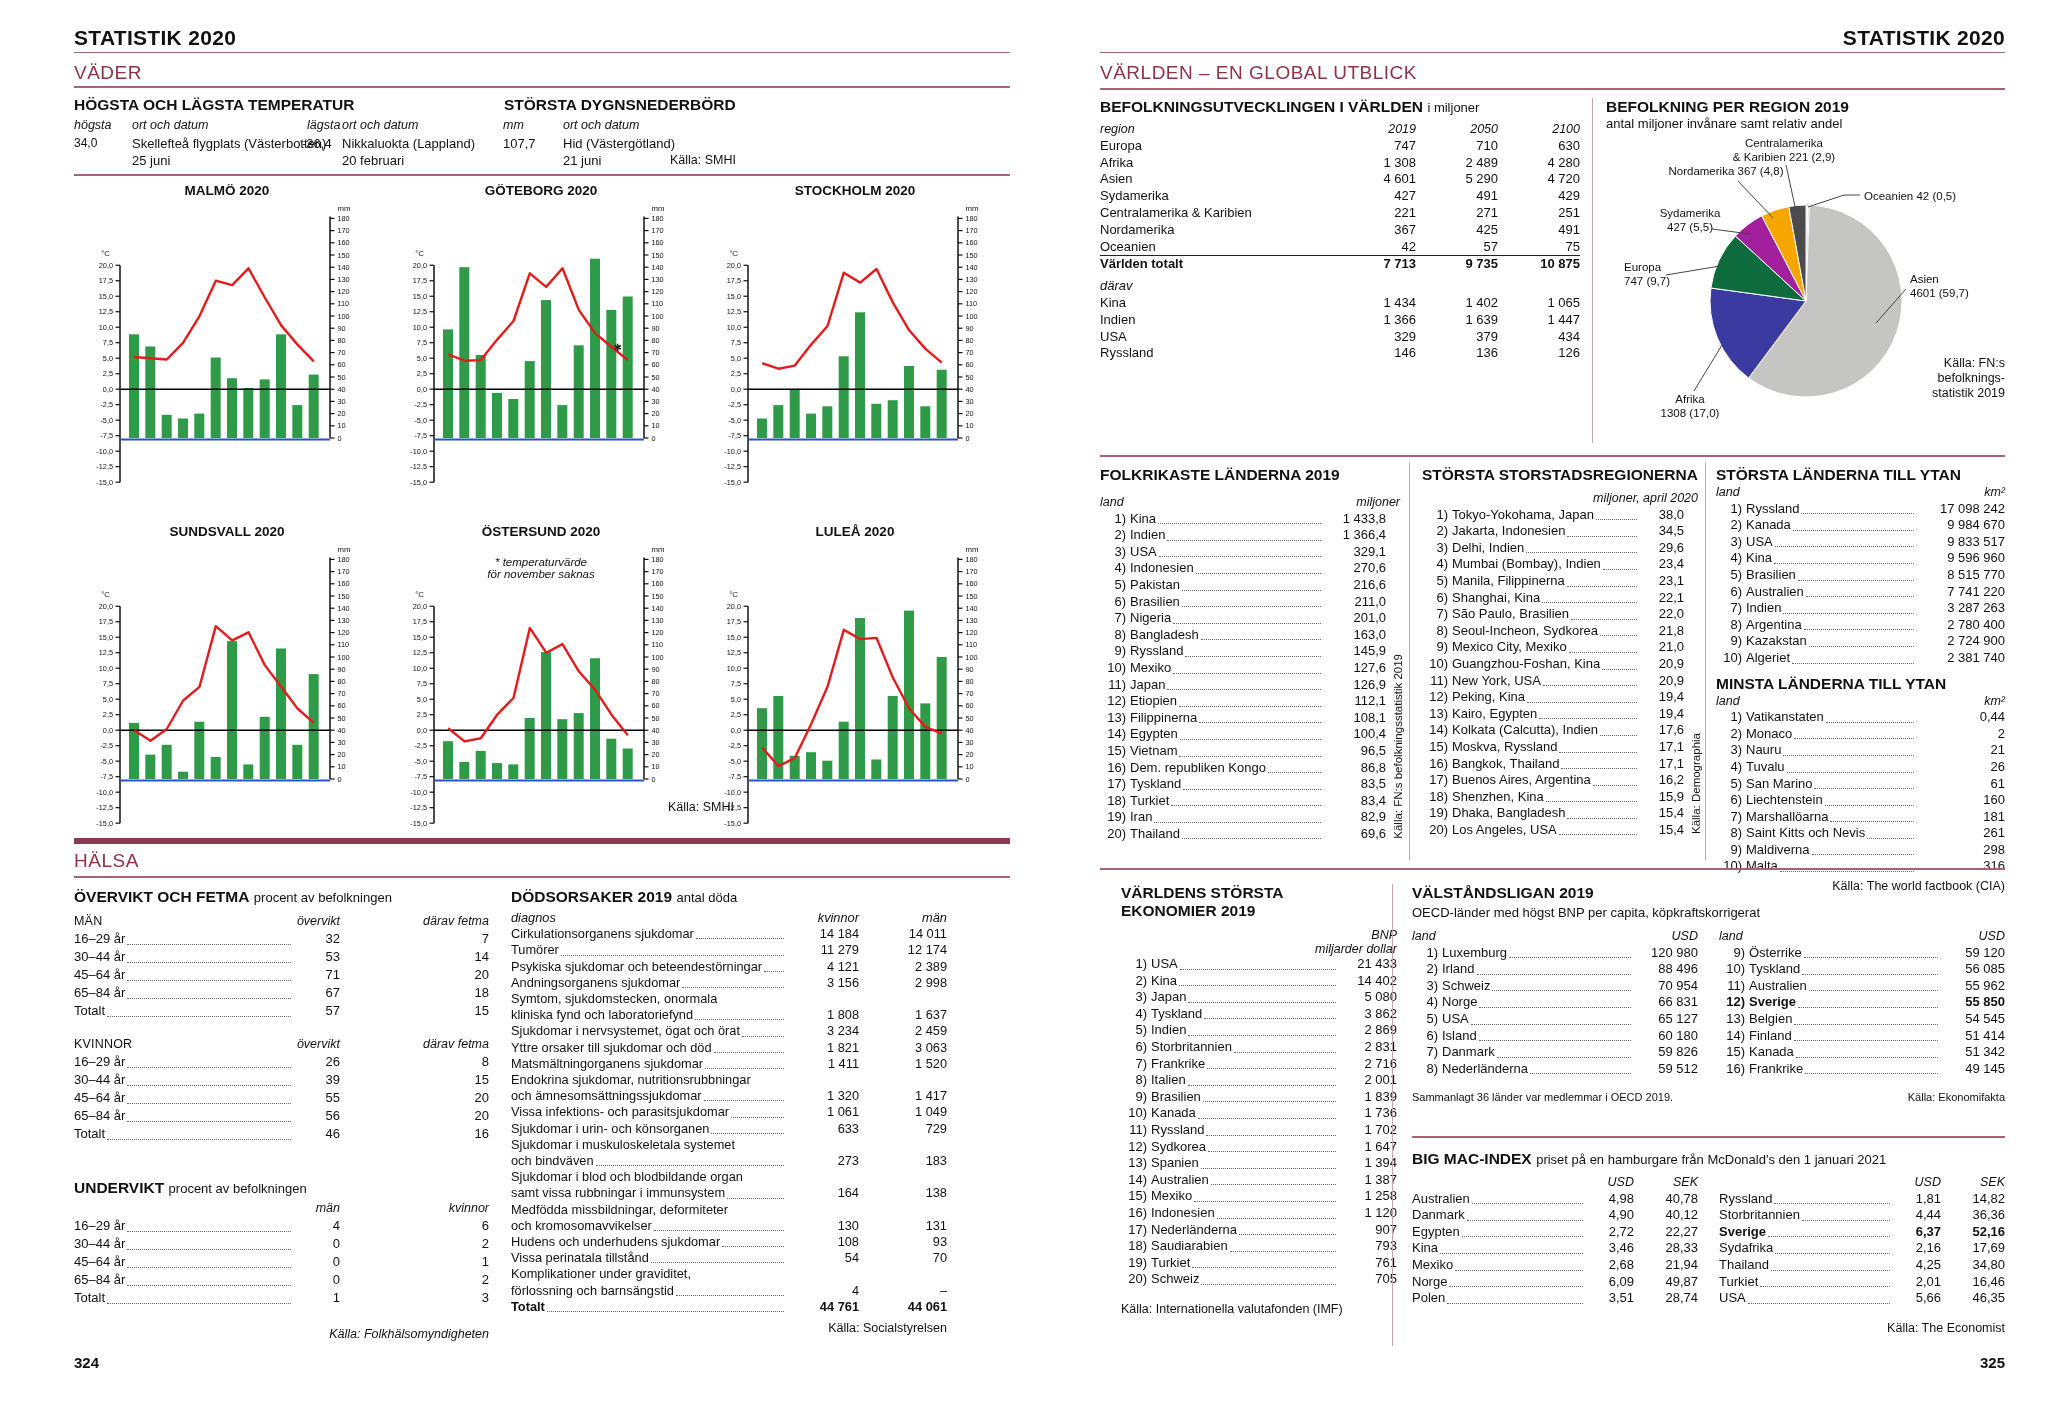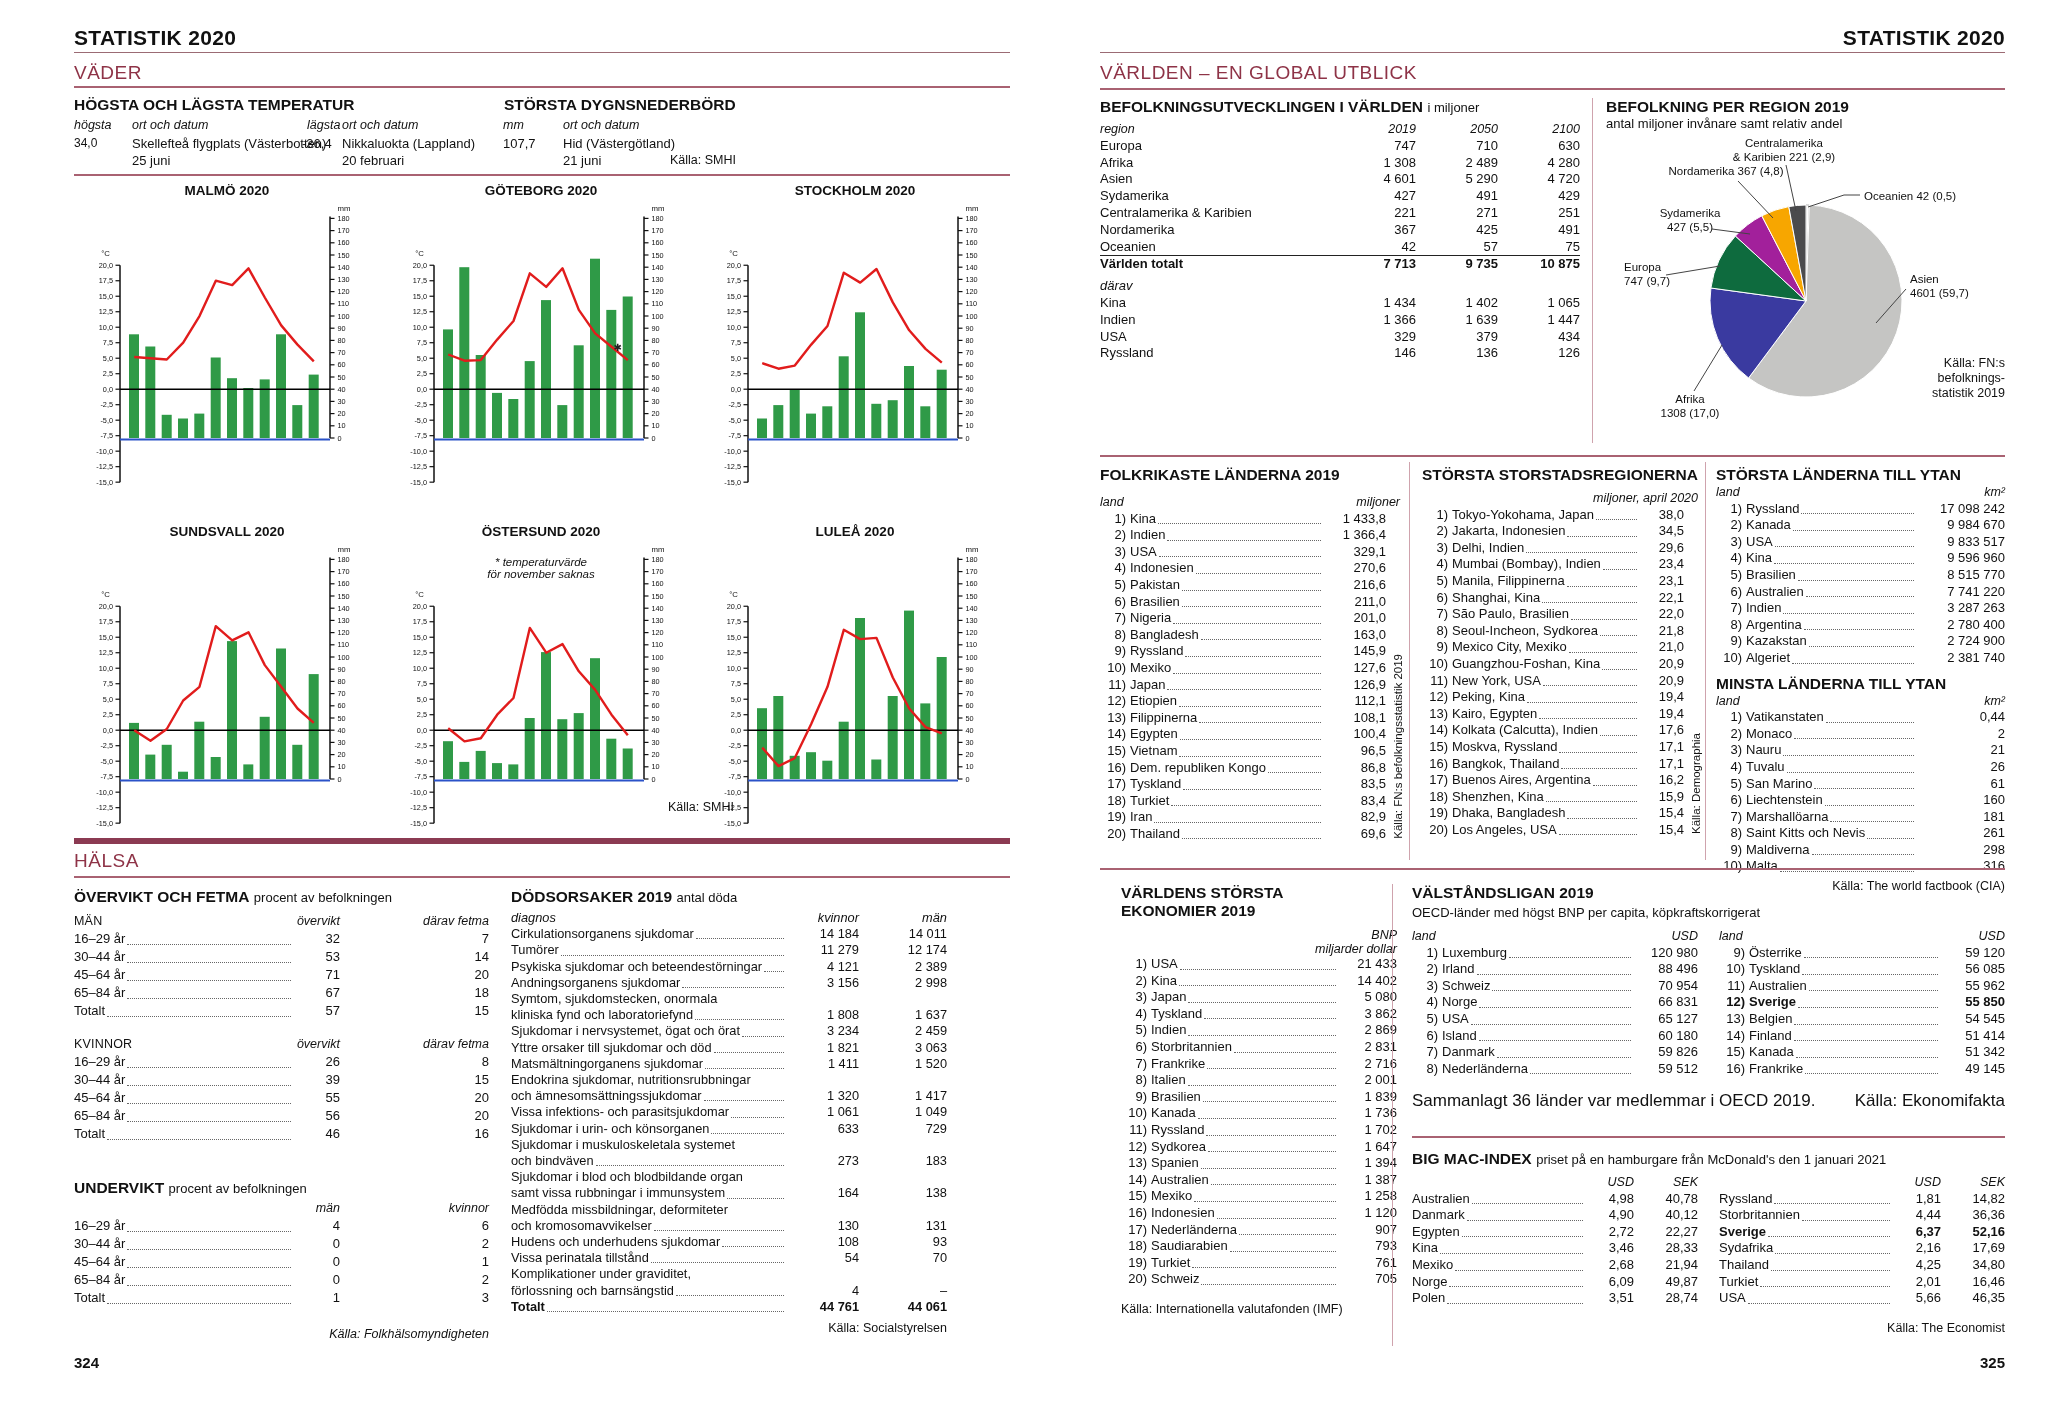--- a/index.html
+++ b/index.html
@@ -1708,21 +1708,21 @@
             </div>
             <div class="row">
               <span class="rank">16)</span>
               <span class="lbl">Frankrike</span>
               <span class="dots"></span>
               <span class="v">49 145</span>
             </div>
           </div>
       </div>
     </div>
-    <div style="display:flex;margin-top:14px;font-size:17px;">
+    <div style="display:flex;margin-top:14px;font-size:11px;">
       <span>Sammanlagt 36 länder var medlemmar i OECD 2019.</span>
       <span class="flex"></span>
       <span>Källa: Ekonomifakta</span>
     </div>
   </div>
 
   <div class="redline" style="left:312px;right:0;top:1136px;"></div>
 
   <div class="abs" style="left:312px;top:1150px;width:593px;">
     <div style="margin-bottom:6px;"><span class="blk-title">BIG MAC-INDEX</span> <span class="blk-sub">priset på en hamburgare från McDonald's den 1 januari 2021</span></div>

